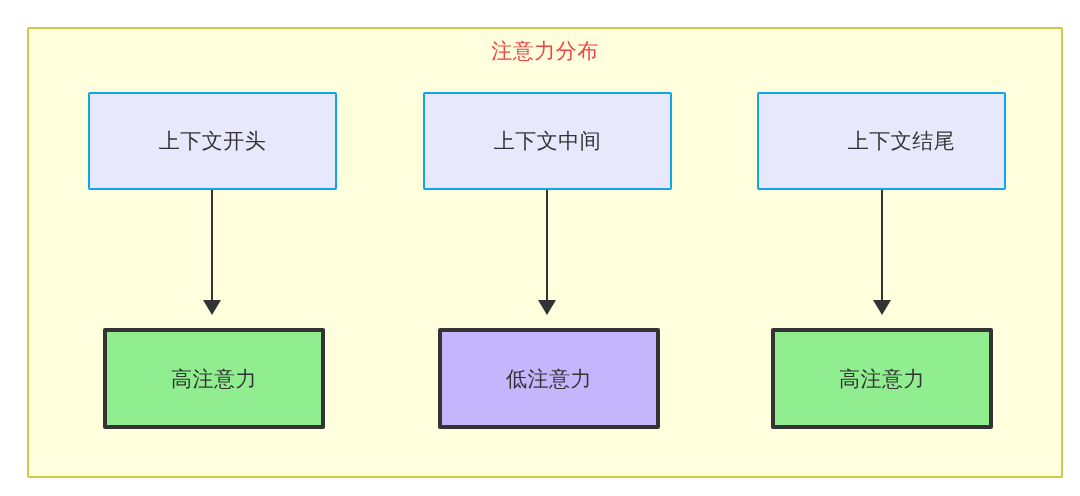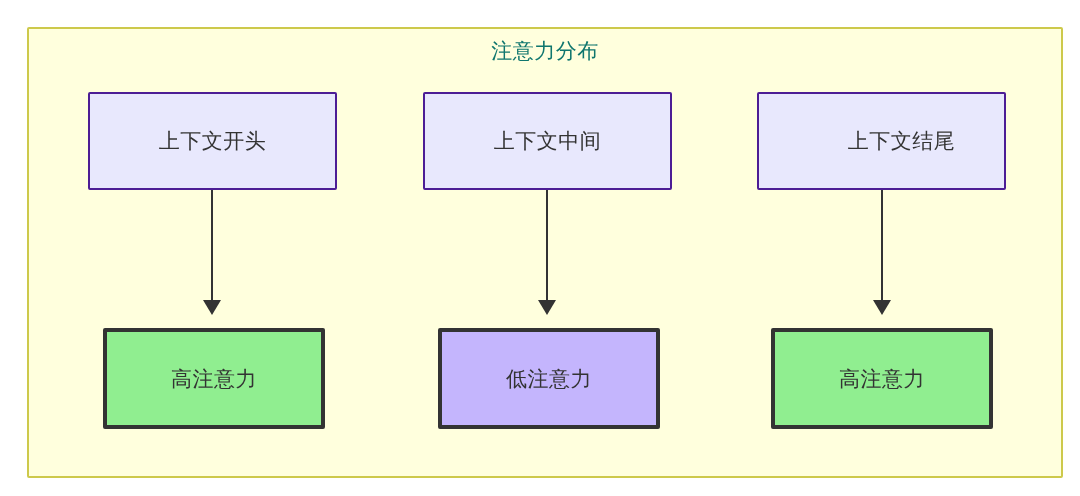--- a/index.html
+++ b/index.html
@@ -35,40 +35,40 @@
   }
 
   .subgraph-title {
     position: absolute;
     left: 0;
     top: 8px;
     width: 100%;
     text-align: center;
     font-size: 21px;
     line-height: 28px;
-    color: #0f766e;
+    color: #ef4444;
     letter-spacing: 0.5px;
   }
 
   
   .node {
     position: absolute;
     box-sizing: border-box;
     display: flex;
     align-items: center;
     justify-content: center;
     color: #333333;
     font-size: 21px;
     letter-spacing: 0.5px;
     white-space: nowrap;
   }
 
   .node.context {
     background: #e8e8fd;
-    border: 2px solid #4c1d95;
+    border: 2px solid #0ea5e9;
     border-radius: 2px;
     width: 249px;
     height: 98px;
     top: 92px;
   }
   .node.context.c1 { left: 88px; }
   .node.context.c2 { left: 423px; }
   .node.context.c3 { left: 757px; padding-left: 40px; }
 
   .node.attn {

